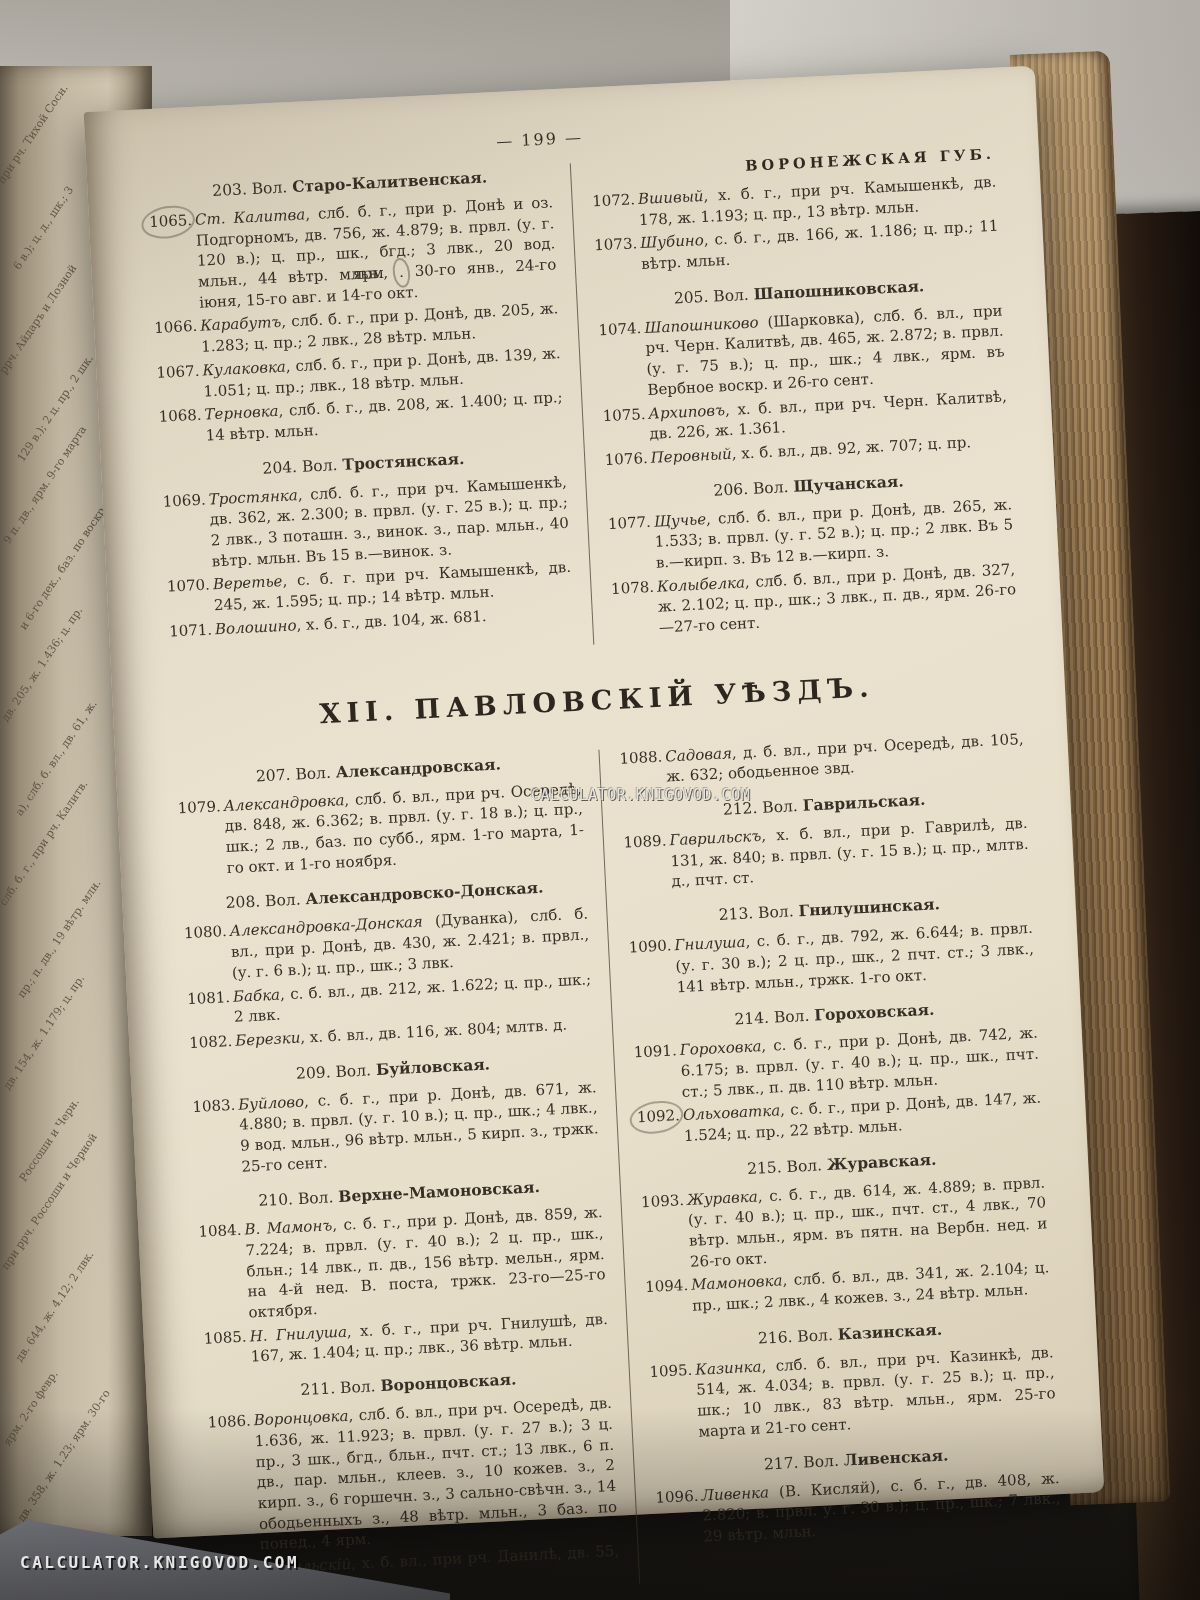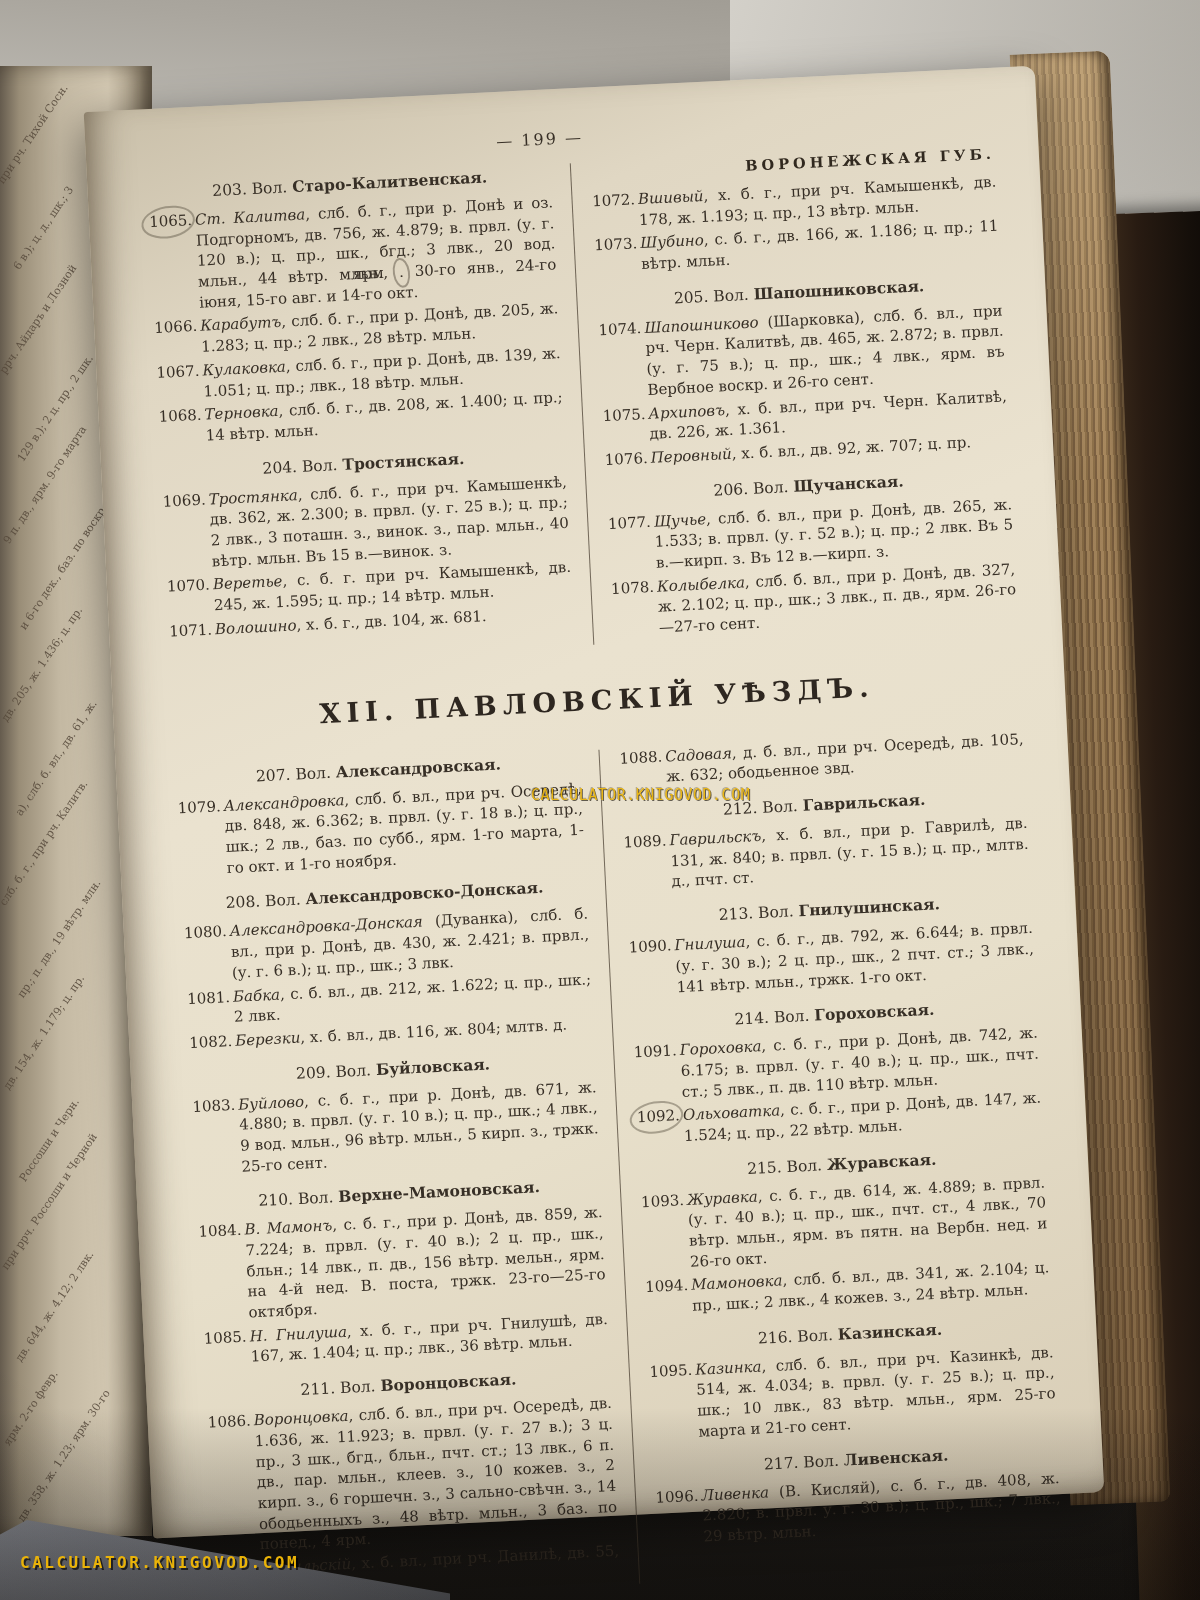--- a/index.html
+++ b/index.html
@@ -63,21 +63,21 @@
   
   .table-wedge{position:absolute;left:0;bottom:0;width:450px;height:80px;z-index:6;
     background:linear-gradient(100deg,#989ba3 0%,#84878f 55%,#6d7077 100%);
     clip-path:polygon(6% 0,100% 92%,100% 100%,0 100%,0 18%);}
   
   .vignette{position:absolute;inset:0;z-index:7;pointer-events:none;
     background:
       radial-gradient(150% 110% at 52% 38%, rgba(0,0,0,0) 55%, rgba(8,6,4,.38) 94%),
       linear-gradient(0deg, rgba(10,8,6,.45), rgba(10,8,6,0) 12%);}
   
-  .wm{position:absolute;z-index:9;font-family:"DejaVu Sans Mono", monospace;color:#eab308;}
+  .wm{position:absolute;z-index:9;font-family:"DejaVu Sans Mono", monospace;color:#e5e5e5;}
   .wm-mid{left:531px;top:786px;font-size:15px;letter-spacing:.5px;opacity:.93;
     text-shadow:1px 1px 0 rgba(60,54,44,.85),-1px -1px 0 rgba(60,54,44,.35);}
   .wm-bottom{left:20px;top:1553px;font-size:16px;font-weight:bold;letter-spacing:2.5px;
     text-shadow:2px 2px 0 rgba(0,0,0,.65);}
 </style>
 </head>
 <body>
 
 <div class="backdrop"></div>
 <div class="wall-right"></div>

